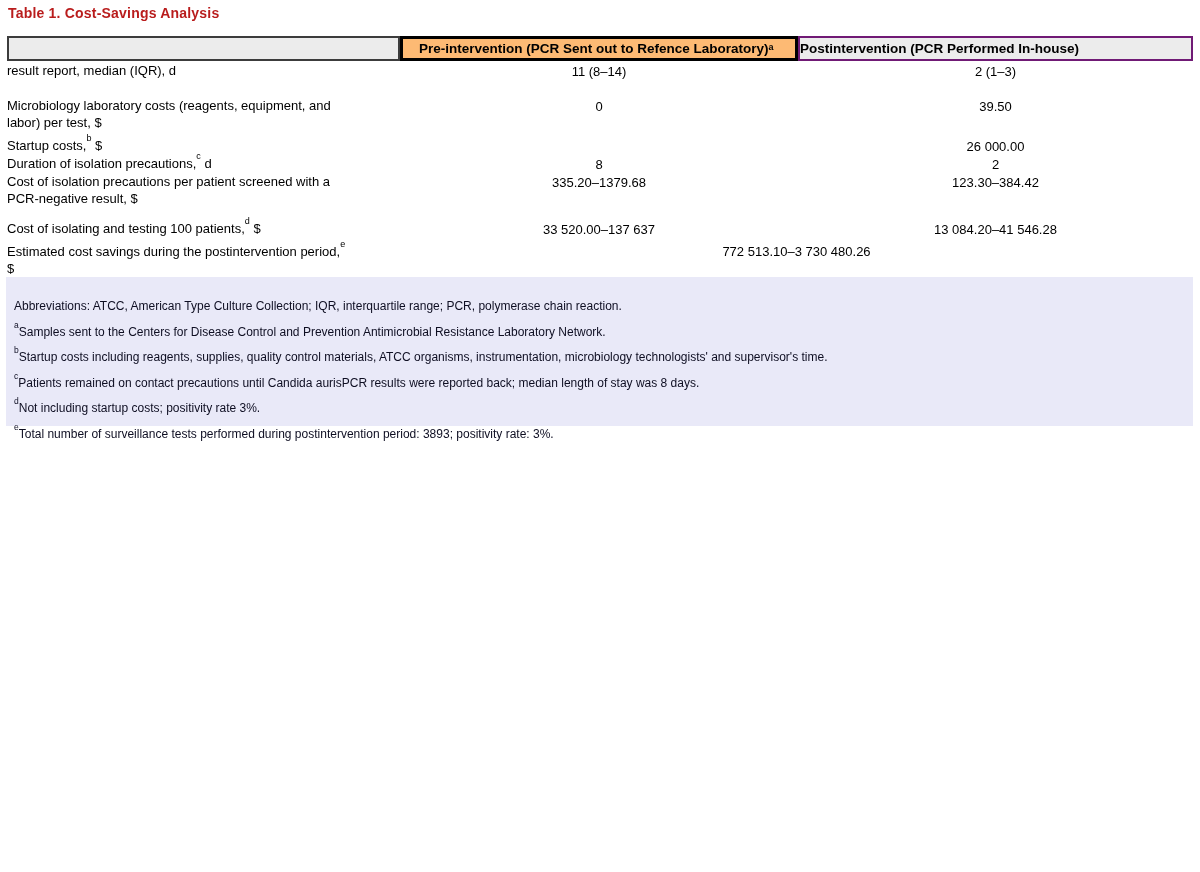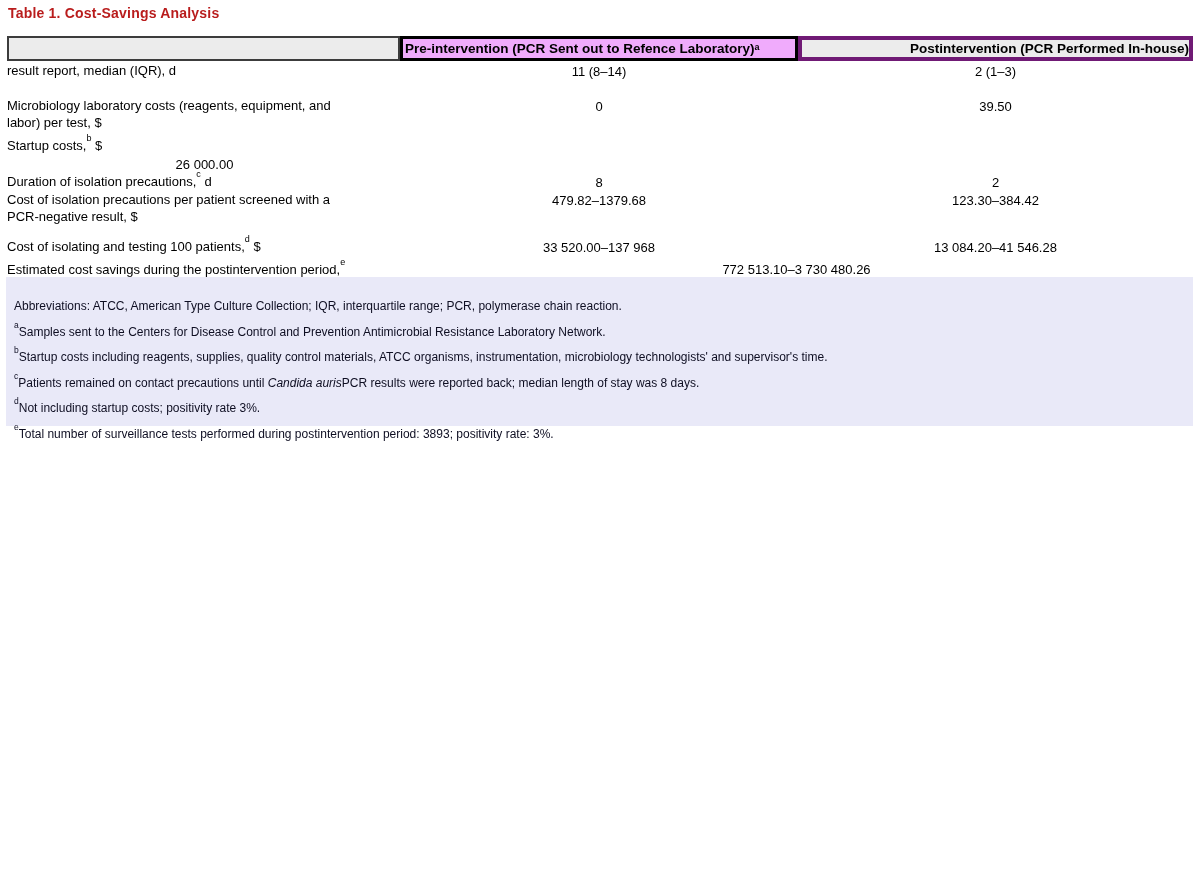--- a/index.html
+++ b/index.html
@@ -8,48 +8,48 @@
     font-family:"Liberation Sans",sans-serif;color:#000;overflow:hidden;
   }
   .title{
     position:absolute;left:8px;top:5px;margin:0;
     font-size:14px;font-weight:bold;letter-spacing:.2px;color:#b91c1c;
   }
   
   .thead{position:absolute;left:7px;top:36px;display:flex;align-items:stretch;height:25px;}
   .th{box-sizing:border-box;font-weight:bold;font-size:13.5px;display:flex;align-items:center;}
   .th-empty{width:393px;background:#ececec;border:2px solid #3c3c3c;}
-  .th-pre{width:398px;background:#f0abfc;border:3px solid #000;padding-left:2px;white-space:nowrap;}
-  .th-post{width:395px;background:#ececec;border:4px solid #701a75;justify-content:flex-end;text-align:center;}
+  .th-pre{width:398px;background:#fdba74;border:3px solid #000;padding-left:16px;white-space:nowrap;}
+  .th-post{width:395px;background:#ececec;border:2px solid #701a75;justify-content:flex-start;text-align:center;}
   .th sup{font-size:9px;line-height:0;position:relative;top:-2px;}
   
   .tbody{position:absolute;left:7px;top:62px;width:1186px;font-size:13px;line-height:17px;}
   .trow{display:flex;align-items:flex-start;box-sizing:border-box;}
   .tlabel{width:393px;box-sizing:border-box;padding-right:4px;}
   .tlabel-line{white-space:nowrap;}
   .tlabel sup,.tval sup{font-size:9px;line-height:0;position:relative;top:-4px;}
   .tval{width:398px;text-align:center;padding-top:1px;box-sizing:border-box;}
   .tval-post{width:395px;}
   .tspan{width:793px;text-align:center;box-sizing:border-box;}
   .rh-0{min-height:35px;}
   .rh-1{min-height:40px;justify-content:flex-end;}
-  .rh-2{min-height:18px;flex-direction:column;}
+  .rh-2{min-height:18px;}
   .rh-3{min-height:17px;}
   .rh-4{min-height:47px;}
   .rh-5{min-height:23px;}
   .rh-6{min-height:36px;}
   
   .footnotes{
     position:absolute;left:6px;top:277px;width:1187px;height:149px;
     background:#e9e9f8;box-sizing:border-box;padding:22px 8px 0 8px;
     font-size:12px;color:#0e0e22;
   }
   .fline{line-height:15px;margin-bottom:10.5px;white-space:nowrap;}
   .fline sup{font-size:8.5px;line-height:0;position:relative;top:-3px;}
-  .fline .it{font-style:italic;}
+  .fline .it{}
 </style>
 </head>
 <body>
 
 <h1 class="title">Table 1. Cost-Savings Analysis</h1>
 
 <div class="thead">
   <div class="th th-empty"></div>
   <div class="th th-pre">
       <span>Pre-intervention (PCR Sent out to Refence Laboratory)</span>
@@ -88,28 +88,28 @@
         <div class="tlabel-line">Duration of isolation precautions,<sup>c</sup> d</div>
       </div>
       <div class="tval tval-pre">8</div>
       <div class="tval tval-post">2</div>
     </div>
     <div class="trow rh-4">
       <div class="tlabel">
         <div class="tlabel-line">Cost of isolation precautions per patient screened with a</div>
         <div class="tlabel-line">PCR-negative result, $</div>
       </div>
-      <div class="tval tval-pre">479.82–1379.68</div>
+      <div class="tval tval-pre">335.20–1379.68</div>
       <div class="tval tval-post">123.30–384.42</div>
     </div>
     <div class="trow rh-5">
       <div class="tlabel">
         <div class="tlabel-line">Cost of isolating and testing 100 patients,<sup>d</sup> $</div>
       </div>
-      <div class="tval tval-pre">33 520.00–137 968</div>
+      <div class="tval tval-pre">33 520.00–137 637</div>
       <div class="tval tval-post">13 084.20–41 546.28</div>
     </div>
     <div class="trow rh-6">
       <div class="tlabel">
         <div class="tlabel-line">Estimated cost savings during the postintervention period,<sup>e</sup></div>
         <div class="tlabel-line">$</div>
       </div>
       <div class="tspan">772 513.10–3 730 480.26</div>
     </div>
   </div>

